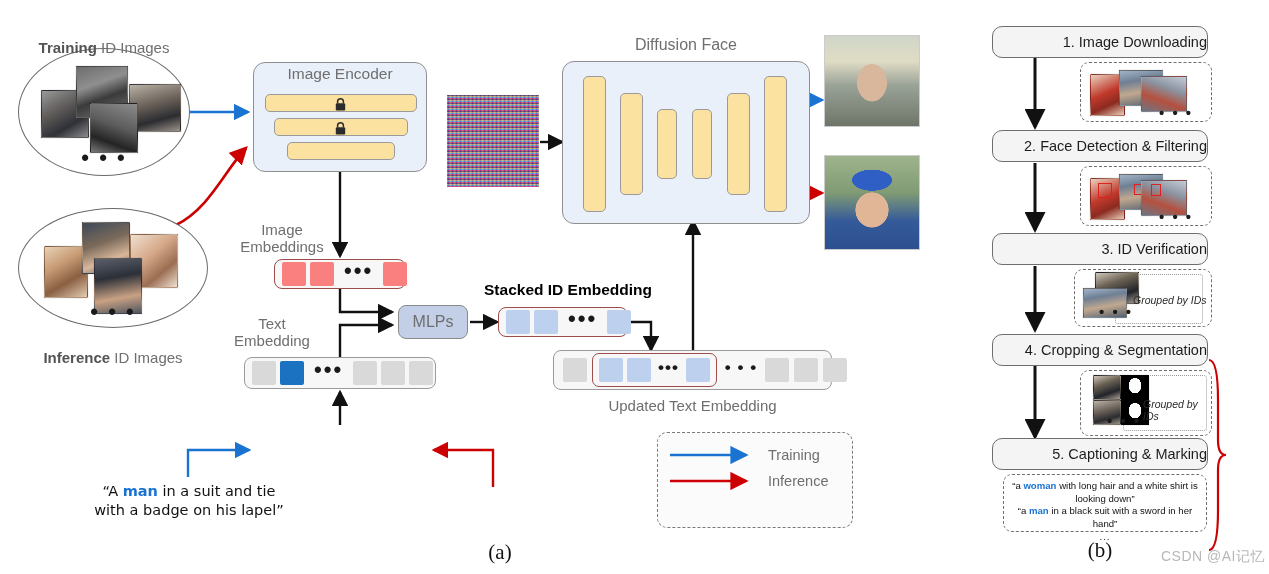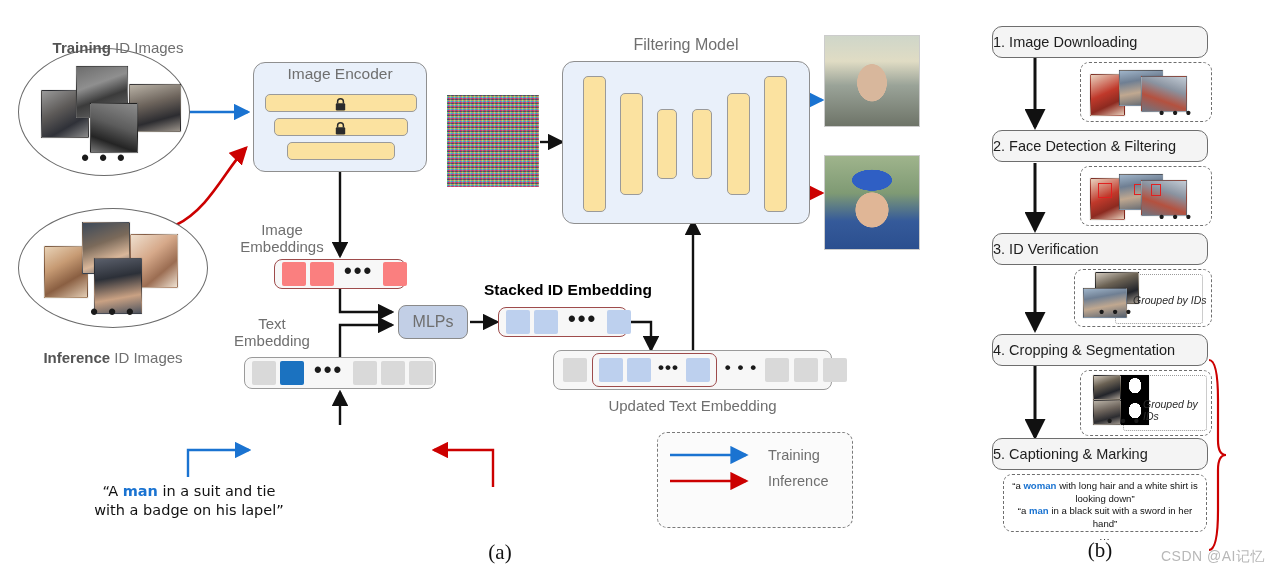--- a/index.html
+++ b/index.html
@@ -125,21 +125,21 @@
       linear-gradient(180deg,#9fb48c 0%,#7f9a74 40%,#355a9a 70%,#2b4f8f 100%);
   }
 
   
   .step {
     border: 1.6px solid #6e6e6e;
     border-radius: 10px;
     background: #f4f4f4;
     color: #1d1d1d;
     font-size: 14.5px;
-    display: flex; align-items: center; justify-content: flex-start;
+    display: flex; align-items: center; justify-content: flex-end;
     text-align: center;
   }
   .dashbox {
     border: 1.6px dashed #6e6e6e;
     border-radius: 9px;
     background: #fff;
   }
   .dotbox {
     border: 1.5px dotted #9a9a9a;
     border-radius: 3px;
@@ -232,21 +232,21 @@
 
     <line x1="1035" y1="58" x2="1035" y2="127" stroke="#111" stroke-width="3" marker-end="url(#ah-black)"></line>
     <line x1="1035" y1="163" x2="1035" y2="230" stroke="#111" stroke-width="3" marker-end="url(#ah-black)"></line>
     <line x1="1035" y1="266" x2="1035" y2="330" stroke="#111" stroke-width="3" marker-end="url(#ah-black)"></line>
     <line x1="1035" y1="366" x2="1035" y2="437" stroke="#111" stroke-width="3" marker-end="url(#ah-black)"></line>
 
     <path d="M1209,360 Q1218,360 1218,400 L1218,440 Q1218,455 1226,455 Q1218,455 1218,470 L1218,510 Q1218,550 1209,550" stroke="#cc0000" stroke-width="2.2" fill="none"></path>
   </svg>
 
   <div class="abs ellipse" style="left:18px;top:48px;width:172px;height:128px;"></div>
-  <div class="abs lbl" style="left:32px;top:22px;width:172px;">
+  <div class="abs lbl" style="left:18px;top:22px;width:172px;">
     <b>Training</b><span> ID Images</span>
   </div>
   <div class="abs" style="left:18px;top:48px;width:172px;height:128px;">
     <div class="thumb t-gray2" style="left:23px;top:42px;width:48px;height:48px;"></div>
     <div class="thumb t-gray1" style="left:58px;top:18px;width:52px;height:52px;"></div>
     <div class="thumb t-suit" style="left:111px;top:36px;width:52px;height:48px;"></div>
     <div class="thumb t-gray3" style="left:72px;top:55px;width:48px;height:50px;"></div>
   </div>
   <div class="abs dots" style="left:18px;top:158px;width:172px;text-align:center;padding:0;">• • •</div>
 
@@ -327,21 +327,21 @@
   <div class="abs lbl" style="left:553px;top:397px;width:279px;">Updated Text Embedding</div>
 
 
   <div class="abs prompt" style="left:78px;top:482px;width:222px;">
     <span>“A </span><span class="hl">man</span><span style="white-space:pre-line;"> in a suit and tie
 with a badge on his lapel”</span>
   </div>
 
   <div class="abs noise" style="left:447px;top:95px;width:92px;height:92px;"></div>
 
-  <div class="abs lbl" style="left:562px;top:36px;width:248px;font-size:16px;">Filtering Model</div>
+  <div class="abs lbl" style="left:562px;top:36px;width:248px;font-size:16px;">Diffusion Face</div>
   <div class="abs panel" style="left:562px;top:61px;width:248px;height:163px;">
     <div class="bar-yellow abs" style="left:20px;top:14px;width:23px;height:136px;"></div>
     <div class="bar-yellow abs" style="left:57px;top:31px;width:23px;height:102px;"></div>
     <div class="bar-yellow abs" style="left:94px;top:47px;width:20px;height:70px;"></div>
     <div class="bar-yellow abs" style="left:129px;top:47px;width:20px;height:70px;"></div>
     <div class="bar-yellow abs" style="left:164px;top:31px;width:23px;height:102px;"></div>
     <div class="bar-yellow abs" style="left:201px;top:14px;width:23px;height:136px;"></div>
   </div>
 
   <div class="abs out-img out1" style="left:824px;top:35px;width:96px;height:92px;"></div>

